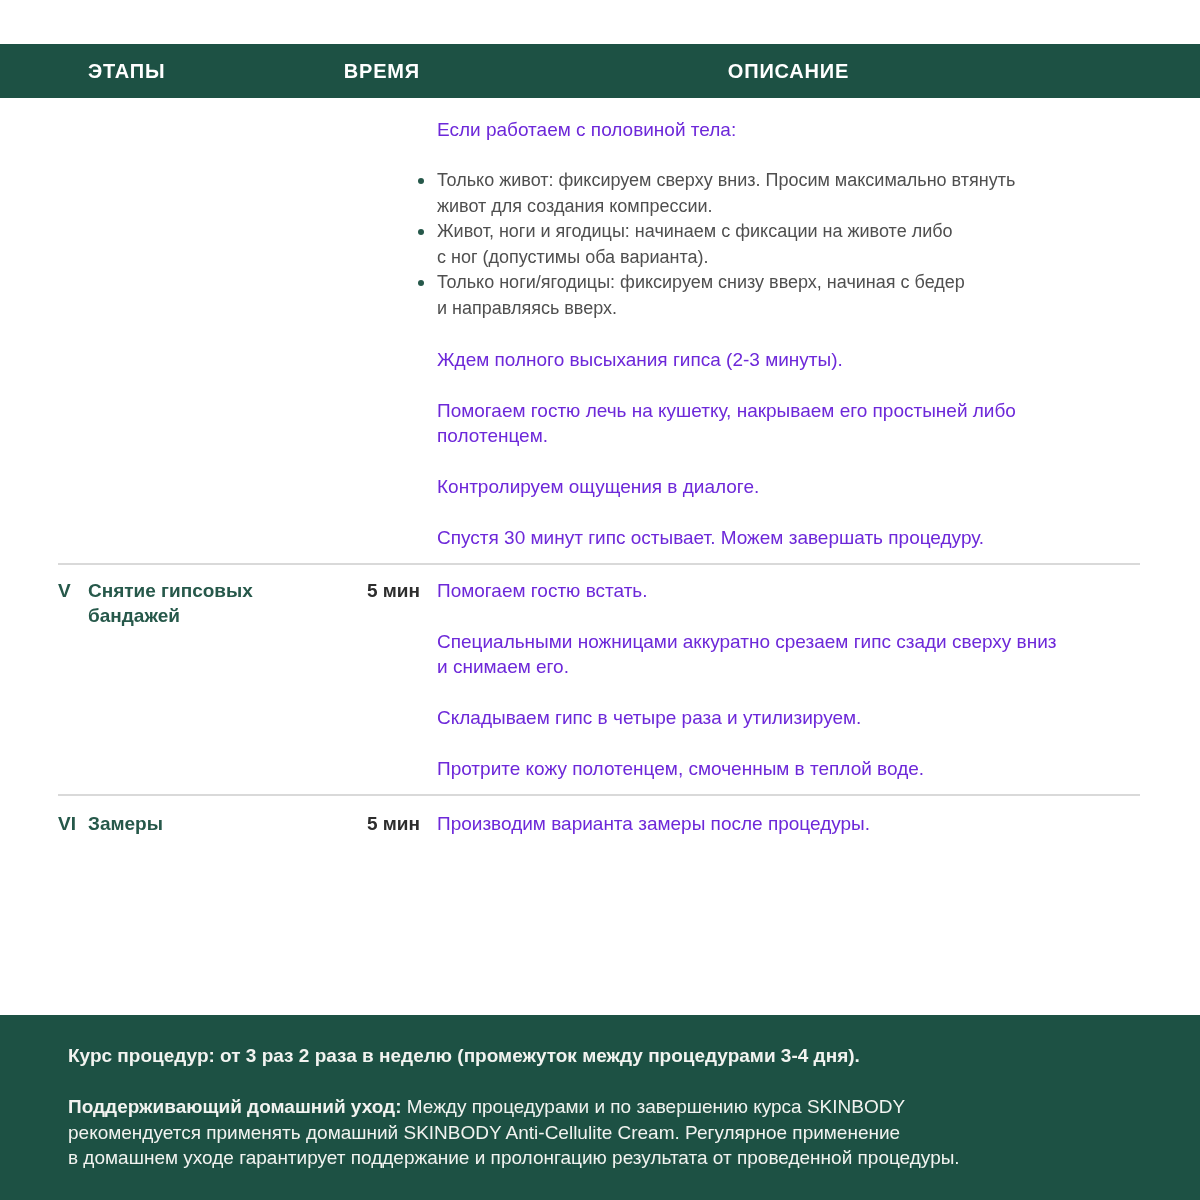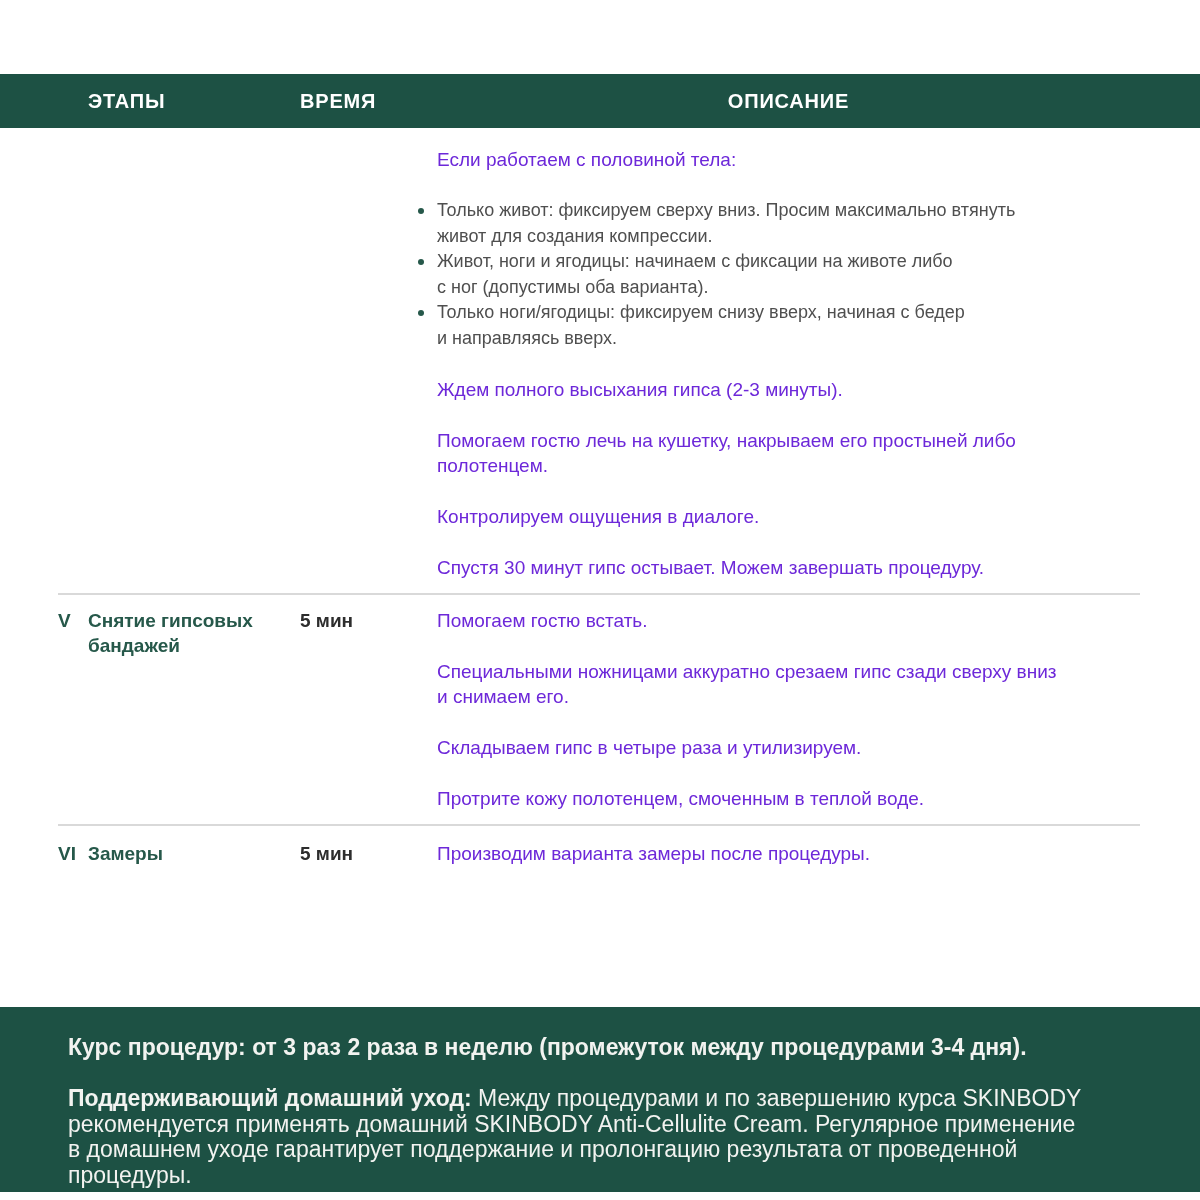--- a/index.html
+++ b/index.html
@@ -7,35 +7,35 @@
   .page {
     position: relative;
     width: 1200px;
     height: 1200px;
     background: #ffffff;
     font-family: "Liberation Sans", sans-serif;
     overflow: hidden;
   }
   
   .header-bar {
-    margin-top: 74px;
+    margin-top: 44px;
     height: 54px;
     background: #1d5144;
     display: flex;
     align-items: center;
     padding: 0 60px 0 58px;
     color: #ffffff;
     font-weight: bold;
     font-size: 20px;
     letter-spacing: 0.8px;
   }
   
   .cell-num   { width: 30px;  flex: none; }
   .cell-stage { width: 212px; flex: none; }
-  .cell-time  { width: 120px; flex: none; text-align: left; }
+  .cell-time  { width: 120px; flex: none; text-align: right; }
   .cell-desc  { flex: 1; min-width: 0; padding-left: 17px; }
   .header-bar .cell-desc { text-align: center; }
   
   .tbody { padding: 0 60px 0 58px; }
   .row { display: flex; }
   .row-cont { padding-top: 19px; }
   .row-v  { padding-top: 13px; }
   .row-vi { padding-top: 15px; padding-bottom: 20px; }
   .divider { height: 2px; background: #d9d9d9; }
 
@@ -78,27 +78,27 @@
     top: 10px;
     width: 6px;
     height: 6px;
     border-radius: 50%;
     background: #26584a;
   }
   
   .footer {
     position: absolute;
     left: 0;
-    bottom: 8px;
+    bottom: 0;
     width: 100%;
     height: 185px;
     background: #1d5144;
     color: #f2f3f0;
     padding: 28px 68px;
-    font-size: 23px;
+    font-size: 19px;
     line-height: 25.5px;
   }
   .footer .course { font-weight: bold; margin: 0 0 25.5px 0; }
   .footer .homecare { margin: 0; white-space: pre-line; }
   .footer .homecare strong { font-weight: bold; }
 </style>
 </head>
 <body>
 
 <div class="page">

